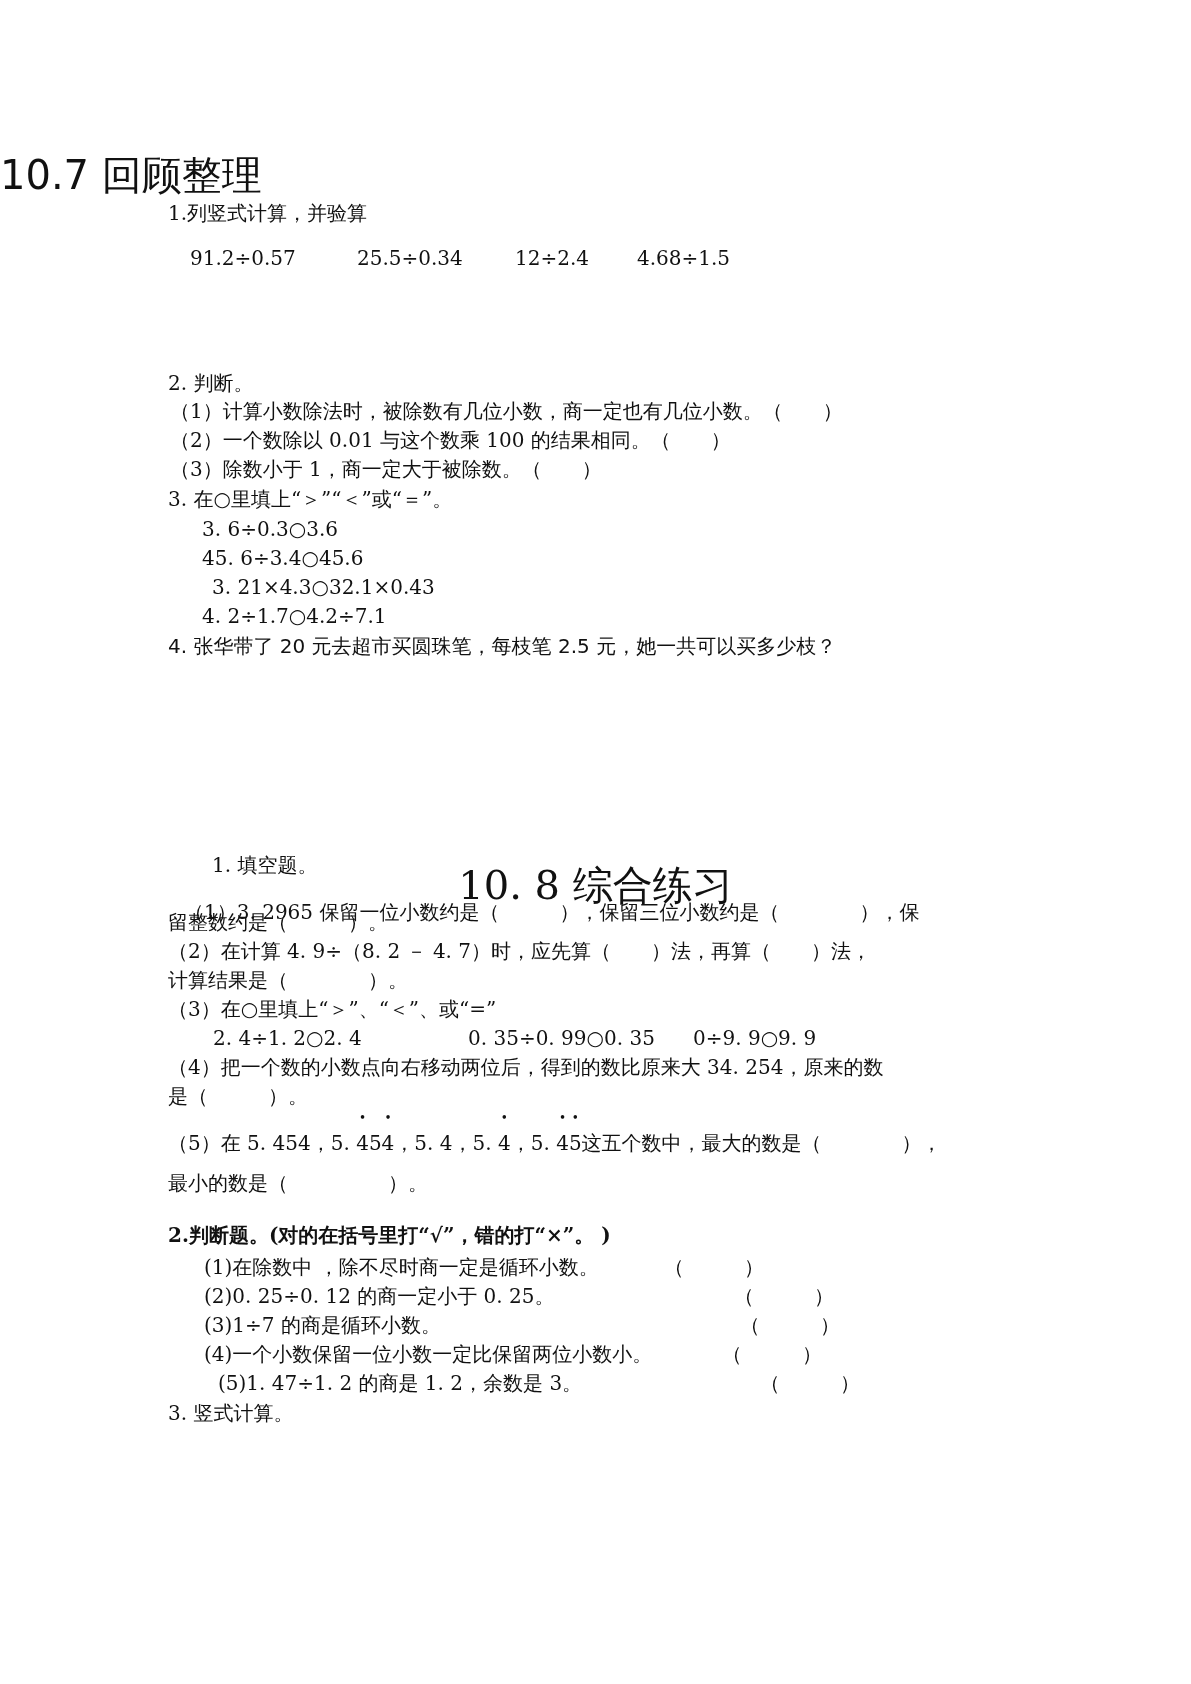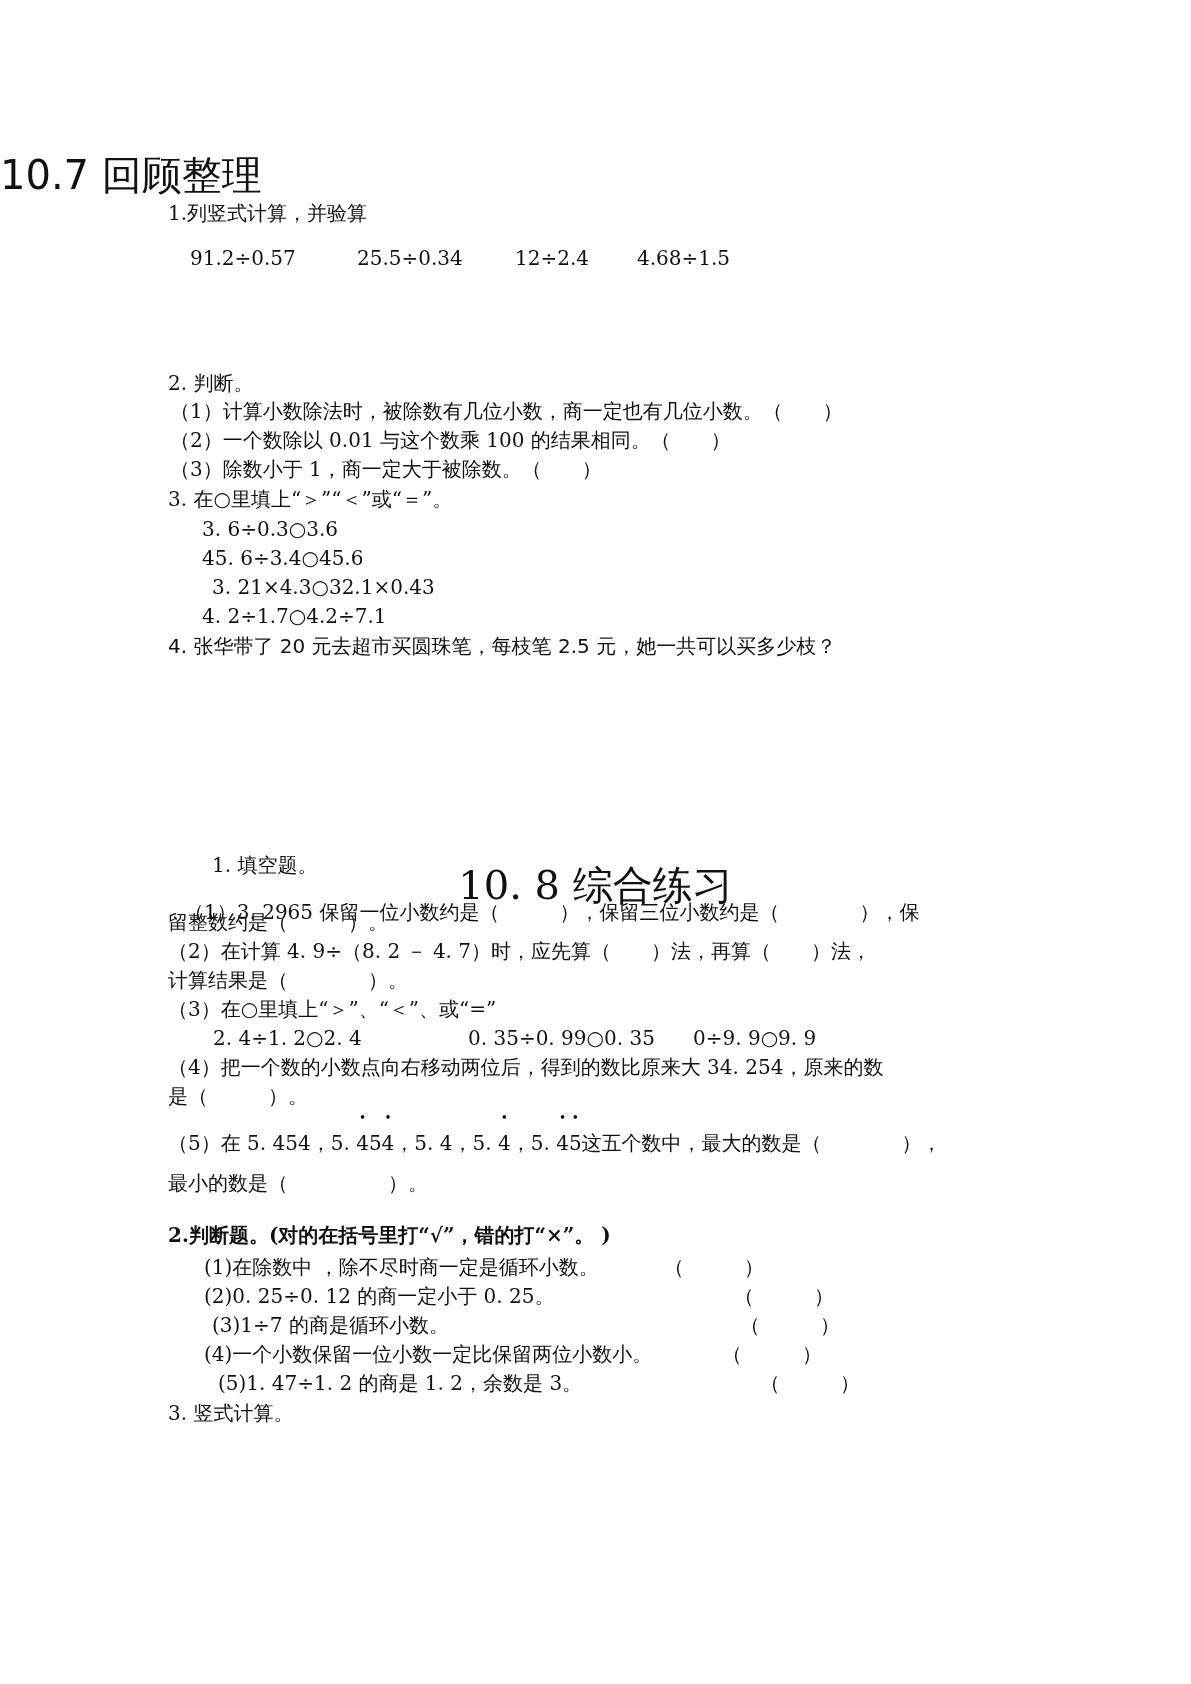--- a/index.html
+++ b/index.html
@@ -58,21 +58,21 @@
 <div class="abs line serif" style="left:168px; top:1168px;">最小的数是（　　　　　）。</div>
 
 <div class="abs line serif bold" style="left:168px; top:1220px;">2.判断题。(对的在括号里打“√”，错的打“×”。 )</div>
 
 <div class="abs line serif" style="left:204px; top:1252px;">(1)在除数中 ，除不尽时商一定是循环小数。</div>
 <div class="abs line serif" style="left:664px; top:1252px;">（　　　）</div>
 
 <div class="abs line serif" style="left:204px; top:1281px;">(2)0. 25÷0. 12 的商一定小于 0. 25。</div>
 <div class="abs line serif" style="left:734px; top:1281px;">（　　　）</div>
 
-<div class="abs line serif" style="left:212px; top:1310px;">(3)1÷7 的商是循环小数。</div>
+<div class="abs line serif" style="left:204px; top:1310px;">(3)1÷7 的商是循环小数。</div>
 <div class="abs line serif" style="left:740px; top:1310px;">（　　　）</div>
 
 <div class="abs line serif" style="left:204px; top:1339px;">(4)一个小数保留一位小数一定比保留两位小数小。</div>
 <div class="abs line serif" style="left:722px; top:1339px;">（　　　）</div>
 
 <div class="abs line serif" style="left:204px; top:1368px;margin-left:14px;">(5)1. 47÷1. 2 的商是 1. 2，余数是 3。</div>
 <div class="abs line serif" style="left:760px; top:1368px;">（　　　）</div>
 
 <div class="abs line serif" style="left:168px; top:1398px;">3.  竖式计算。</div>
 

